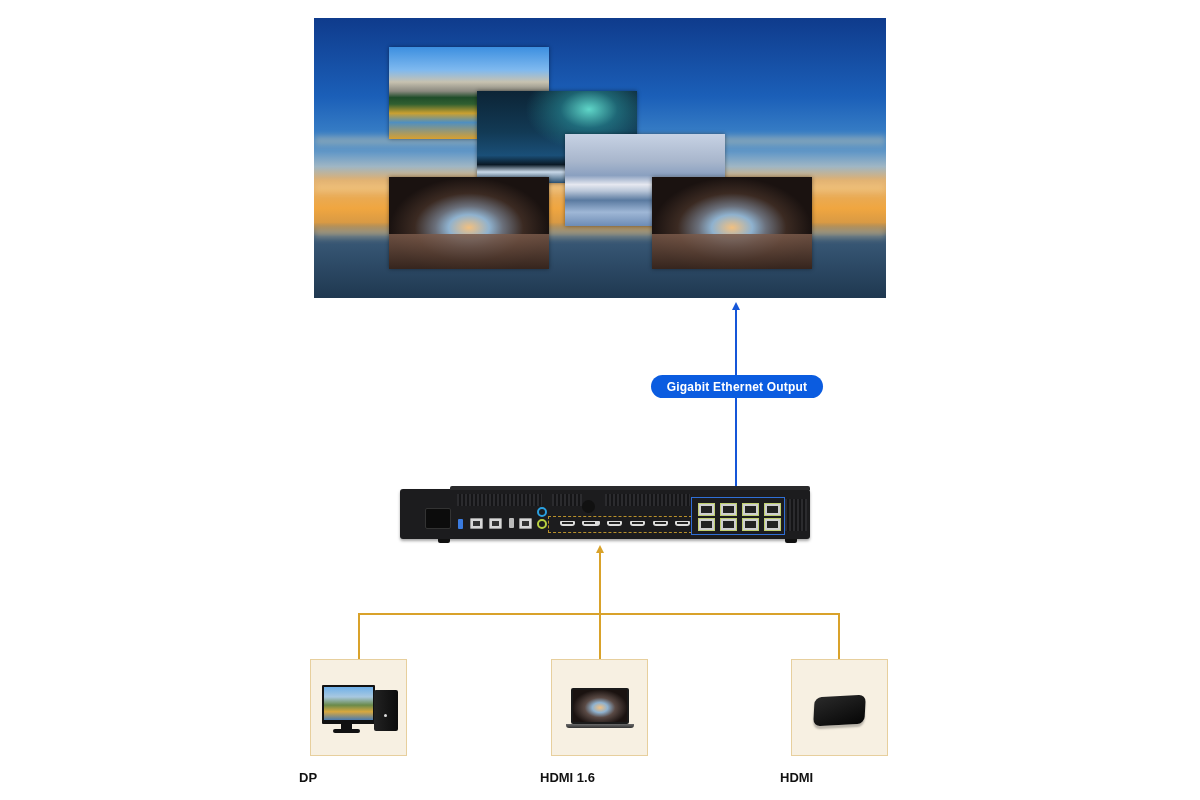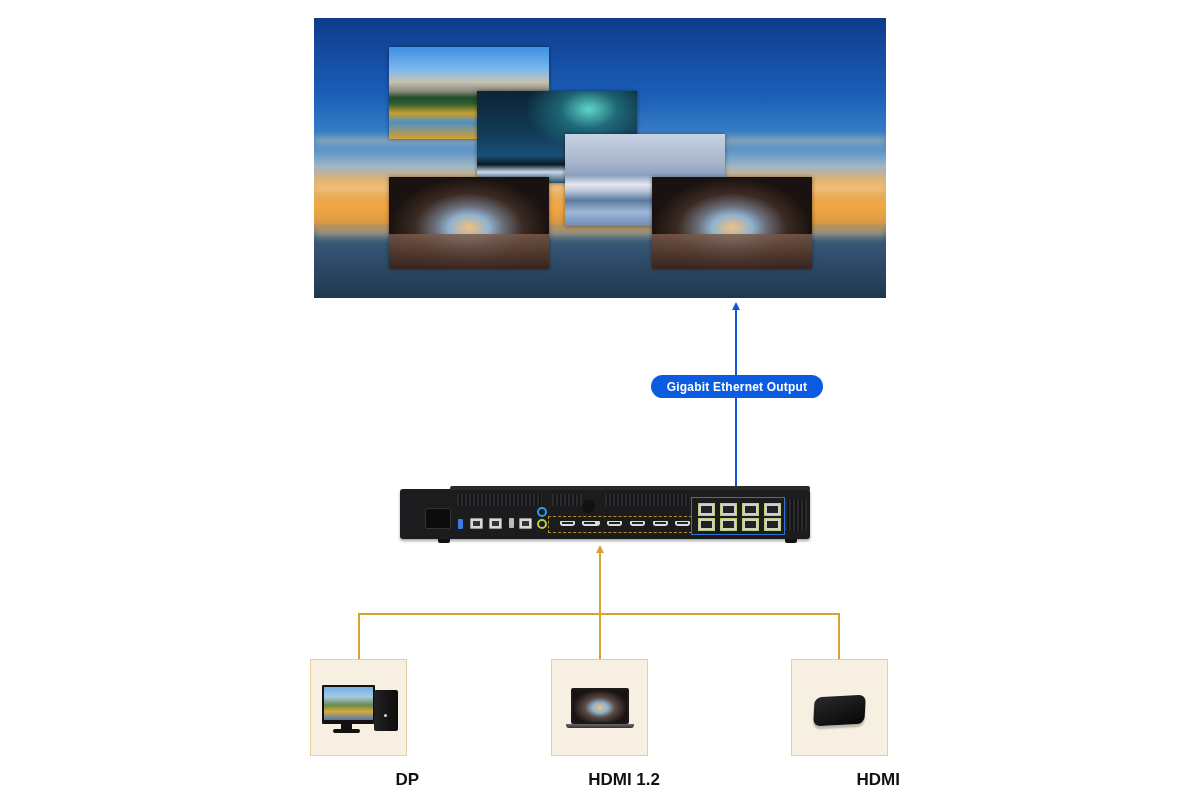--- a/index.html
+++ b/index.html
@@ -41,21 +41,21 @@
   .port.hdmi::after{content:"";position:absolute;left:2px;top:1px;width:11px;height:2px;background:#222;}
   .jack{position:absolute;width:6px;height:6px;border-radius:50%;border:2px solid;}
   .hdmi-box{position:absolute;left:148px;top:27px;width:142px;height:15px;border:1px dashed #b8902a;}
   .eth-box{position:absolute;left:291px;top:8px;width:92px;height:36px;border:1px solid #2f6fd6;}
   .eth-port{position:absolute;width:15px;height:11px;background:#cfcfcf;border:1px solid #bfcf70;}
   .eth-port::after{content:"";position:absolute;left:2px;top:2px;width:11px;height:7px;background:#222;}
   .tiny{position:absolute;font-size:3px;color:#aaa;}
 
   
   .card{position:absolute;top:659px;width:97px;height:97px;background:#f7f0e2;border:1px solid #e7cf9d;box-sizing:border-box;}
-  .src-label{position:absolute;top:770px;font-size:17px;font-weight:bold;color:#111;text-align:right;width:120px;}
+  .src-label{position:absolute;top:770px;font-size:13px;font-weight:bold;color:#111;text-align:left;width:120px;}
 
   
   .monitor{position:absolute;left:11px;top:25px;width:53px;height:39px;background:#111;border-radius:1px;}
   .monitor-screen{position:absolute;left:2px;top:2px;right:2px;bottom:4px;background:linear-gradient(180deg,#6fb0e8 0%,#a8c8e0 30%,#6a8a4a 55%,#d8a840 75%,#4a7ab0 100%);}
   .monitor-stand{position:absolute;left:30px;top:64px;width:11px;height:6px;background:#111;}
   .monitor-base{position:absolute;left:22px;top:69px;width:27px;height:4px;background:#111;border-radius:3px;}
   .tower{position:absolute;left:63px;top:30px;width:24px;height:41px;background:linear-gradient(90deg,#222,#0c0c0c);border-radius:2px;}
   .tower::after{content:"";position:absolute;left:10px;top:24px;width:3px;height:3px;background:#ddd;border-radius:50%;}
 
   
@@ -139,18 +139,18 @@
   <div class="tower"></div>
 </div>
 <div class="src-label" style="left:299px;">DP</div>
 
 <div class="card" style="left:551px;">
   <div class="lap-lid">
       <div class="lap-screen"></div>
     </div>
   <div class="lap-base"></div>
 </div>
-<div class="src-label" style="left:540px;">HDMI 1.2</div>
+<div class="src-label" style="left:540px;">HDMI 1.6</div>
 
 <div class="card" style="left:791px;">
   <div class="mbox"></div>
 </div>
 <div class="src-label" style="left:780px;">HDMI</div>
 
 </body></html>

